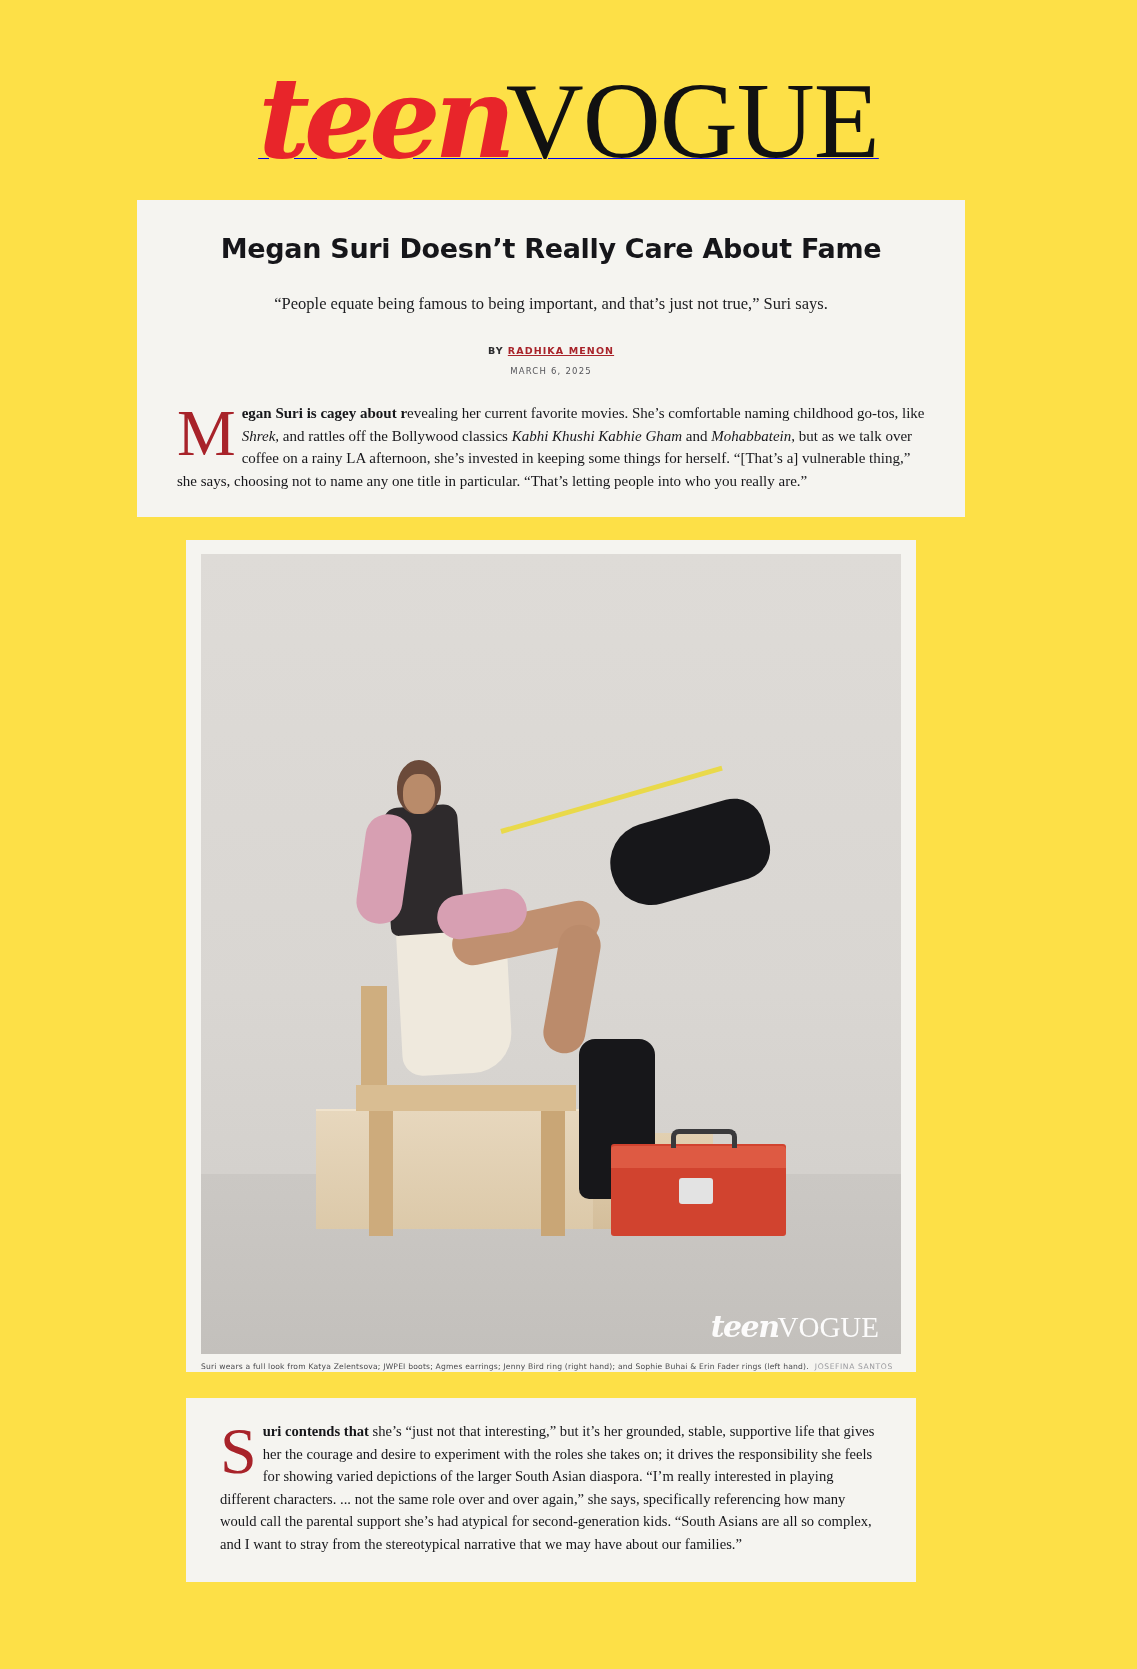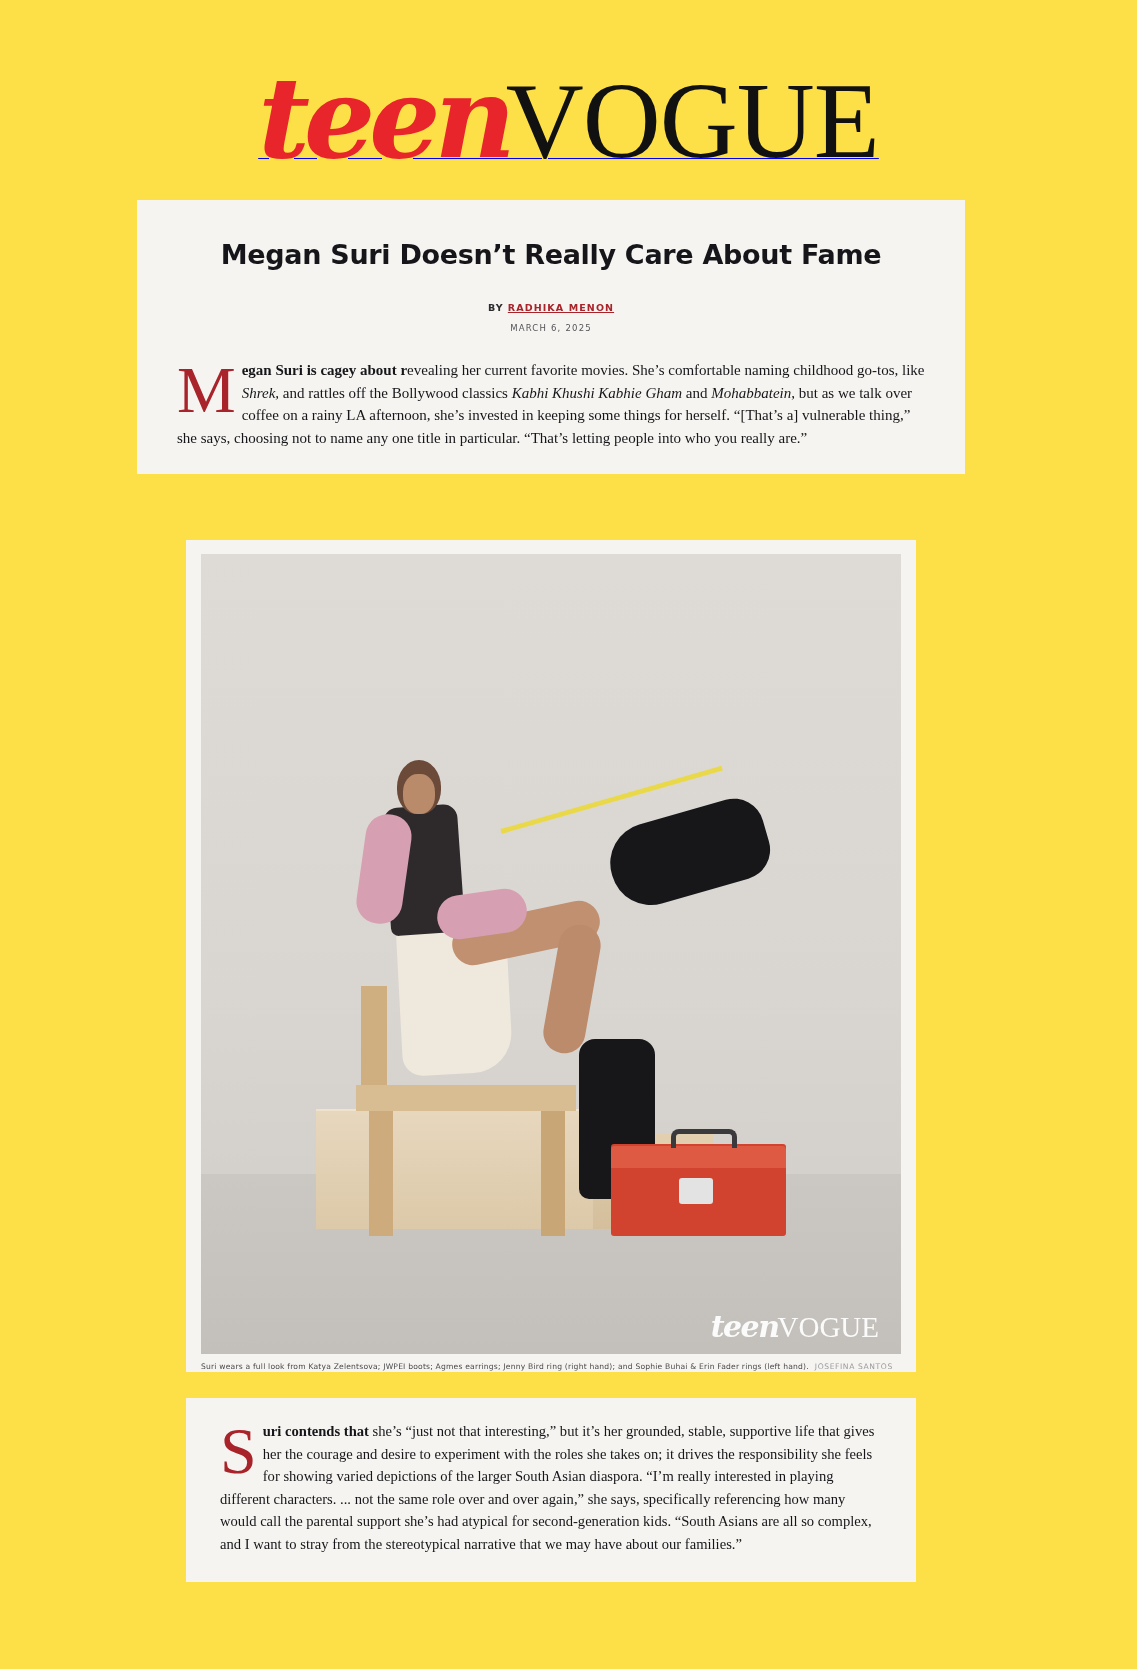--- a/index.html
+++ b/index.html
@@ -55,21 +55,21 @@
     margin-left: -4px;
   }
 
   
   .panel {
     position: absolute;
     top: 200px;
     left: 137px;
     width: 828px;
     background: #f5f4f0;
-    padding: 28px 0 24px 0;
+    padding: 22px 0 24px 0;
     box-sizing: border-box;
   }
   .headline {
     font-family: "DejaVu Sans", sans-serif;
     font-weight: bold;
     font-size: 27px;
     line-height: 1.25;
     text-align: center;
     color: #16161a;
     margin: 10px 34px 0 34px;
@@ -416,20 +416,21 @@
 <div class="page">
 
   <div class="masthead">
     <a class="logo" href="#">
       <span class="logo-teen">teen</span><span class="logo-vogue">VOGUE</span>
     </a>
   </div>
 
   <div class="panel">
     <h1 class="headline">Megan Suri Doesn’t Really Care About Fame</h1>
+    <p class="dek">“People equate being famous to being important, and that’s just not true,” Suri says.</p>
 
     <div class="credits">
       <div class="line">
         <span class="label">BY</span>
         <a class="name" href="#">RADHIKA MENON</a>
       </div>
     </div>
     <div class="pubdate">MARCH 6, 2025</div>
 
     <p class="lede">

